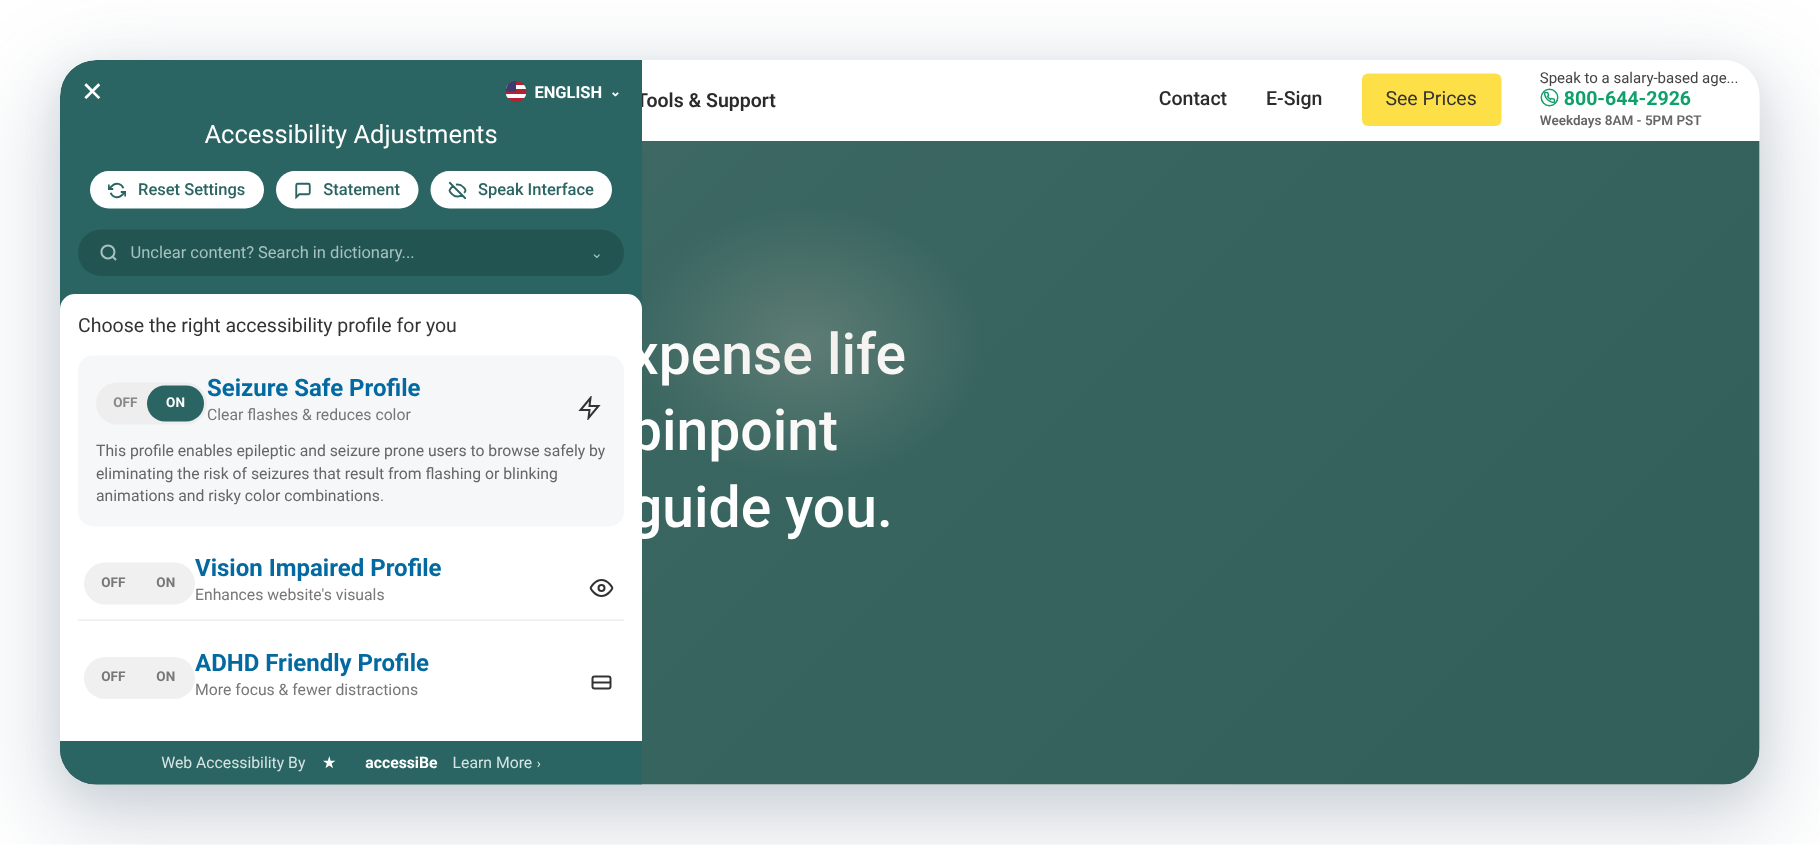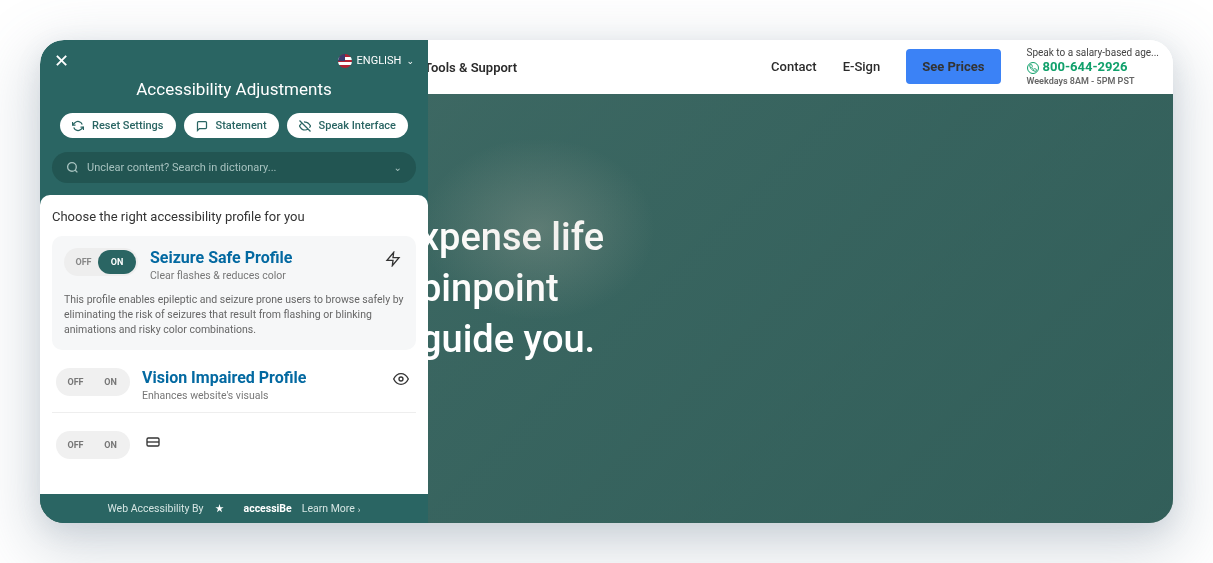--- a/index.html
+++ b/index.html
@@ -3,46 +3,46 @@
 <meta charset="utf-8">
 <style>
 *{box-sizing:border-box;margin:0;padding:0;font-family:-apple-system,BlinkMacSystemFont,"Segoe UI",Roboto,Arial,sans-serif}
 body{background:#fff;padding:40px;display:flex;justify-content:center;align-items:flex-start}
 .frame{width:1133px;height:483px;border-radius:24px;overflow:hidden;position:relative;box-shadow:0 20px 60px 10px rgba(100,120,140,0.25),0 8px 24px rgba(100,120,140,0.15);background:#fff}
 .nav{height:54px;background:#fff;display:flex;align-items:center;padding:0 14px;position:relative;z-index:2}
 .nav-left{display:flex;align-items:center;gap:28px}
 .nav-link{font-size:13px;font-weight:600;color:#2b2b2b;cursor:pointer}
 .nav-right{margin-left:auto;display:flex;align-items:center;gap:26px}
 .nav-contact{font-size:13px;font-weight:500;color:#2b2b2b;cursor:pointer}
-.see-prices{background:#3b82f6;color:#333;font-weight:700;font-size:13px;padding:10px 16px;border-radius:4px;cursor:pointer}
+.see-prices{background:#fde047;color:#333;font-weight:400;font-size:13px;padding:10px 16px;border-radius:4px;cursor:pointer}
 .phone-block{display:flex;flex-direction:column;align-items:flex-start;font-size:10px;color:#333;line-height:1.3}
 .phone-top{font-size:10px;color:#444}
-.phone-num{color:#10a06b;font-size:13px;font-weight:700;display:flex;align-items:center;gap:4px}
+.phone-num{color:#10a06b;font-size:13px;font-weight:700;display:flex;gap:4px}
 .phone-icon{width:12px;height:12px;border:1.5px solid #10a06b;border-radius:50%;display:inline-flex;align-items:center;justify-content:center;font-size:8px;color:#10a06b}
 .hero{position:absolute;top:54px;left:0;right:0;bottom:0;background:linear-gradient(0deg,rgba(41,92,89,0.72),rgba(41,92,89,0.72)),linear-gradient(135deg,#8a9b8f 0%,#6b8378 30%,#5a756b 60%,#4a665c 100%);display:flex;align-items:center}
 .hero-text{color:#fff;font-size:38px;font-weight:500;line-height:1.35;margin-left:380px;margin-top:-40px;font-family:Georgia,serif}
 .panel{position:absolute;top:0;left:0;width:388px;height:100%;background:#2a6563;z-index:5;display:flex;flex-direction:column;border-top-left-radius:24px;border-bottom-left-radius:24px;overflow:hidden}
 .panel-top{padding:10px 14px 0;display:flex;justify-content:space-between;align-items:center}
 .close-x{color:#fff;font-size:18px;cursor:pointer;font-weight:300}
-.lang{display:flex;align-items:center;gap:5px;color:#fff;font-size:11px;font-weight:400;cursor:pointer}
+.lang{display:flex;align-items:center;gap:5px;color:#fff;font-size:11px;font-weight:700;cursor:pointer}
 .flag{width:14px;height:14px;border-radius:50%;background:linear-gradient(180deg,#b22234 0%,#b22234 20%,#fff 20%,#fff 40%,#b22234 40%,#b22234 60%,#fff 60%,#fff 80%,#b22234 80%);position:relative;overflow:hidden}
 .flag::before{content:"";position:absolute;top:0;left:0;width:7px;height:7px;background:#3c3b6e}
 .panel-title{color:#fff;text-align:center;font-size:17px;font-weight:400;margin:8px 0 14px}
 .pill-row{display:flex;gap:8px;justify-content:center;padding:0 12px;margin-bottom:14px}
 .pill{background:#fff;border-radius:18px;padding:6px 12px;font-size:11px;font-weight:500;color:#2a6563;display:flex;align-items:center;gap:8px;cursor:pointer;white-space:nowrap}
 .pill svg{width:12px;height:12px}
 .search-bar{margin:0 12px 12px;background:#225552;border-radius:20px;padding:9px 14px;display:flex;align-items:center;gap:8px;cursor:text}
 .search-bar svg{width:13px;height:13px;flex-shrink:0}
 .search-bar input{background:transparent;border:none;outline:none;color:#cfe0de;font-size:11px;flex:1}
 .search-bar input::placeholder{color:#a6c2bf}
 .search-caret{color:#a6c2bf;font-size:10px}
 .profiles{background:#fff;margin:0;flex:1;border-radius:10px 10px 0 0;padding:14px 12px 0;overflow:hidden}
 .profiles-title{font-size:13px;color:#333;margin-bottom:12px}
 .card{background:#f6f7f8;border-radius:10px;padding:12px;margin-bottom:8px}
-.card-row{display:flex;align-items:flex-start;gap:12px}
+.card-row{display:flex;align-items:flex-end;}
 .toggle{display:flex;align-items:center;border-radius:16px;padding:2px;width:74px;height:28px;position:relative;font-size:9px;font-weight:700;cursor:pointer}
 .toggle.on{background:#eee}
 .toggle .lbl-off{flex:1;text-align:center;color:#888}
 .toggle .lbl-on{flex:1;text-align:center;color:#888}
 .toggle .knob{position:absolute;width:38px;height:24px;border-radius:14px;top:2px;display:flex;align-items:center;justify-content:center;font-size:9px;font-weight:700}
 .toggle.on .knob{right:2px;background:#2a6563;color:#fff}
 .toggle.static{background:#f0f0f0}
 .toggle.static .half{flex:1;text-align:center;color:#777}
 .card-text{flex:1}
 .card-title{font-size:16px;font-weight:700;color:#0369a1;margin-bottom:2px}
@@ -174,20 +174,24 @@
           </div>
         </div>
       </div>
 
       <div class="card slim" style="border-bottom:none">
         <div class="card-row">
           <div class="toggle static">
             <span class="half">OFF</span>
             <span class="half">ON</span>
           </div>
+          <div class="card-text">
+            <div class="card-title">ADHD Friendly Profile</div>
+            <div class="card-sub">More focus &amp; fewer distractions</div>
+          </div>
           <div class="card-icon">
             <svg width="16" height="16" viewBox="0 0 24 24" fill="none" stroke="#333" stroke-width="2">
                 <rect x="3" y="6" width="18" height="12" rx="2"></rect>
                 <line x1="3" y1="12" x2="21" y2="12"></line>
               </svg>
           </div>
         </div>
       </div>
     </div>
 

